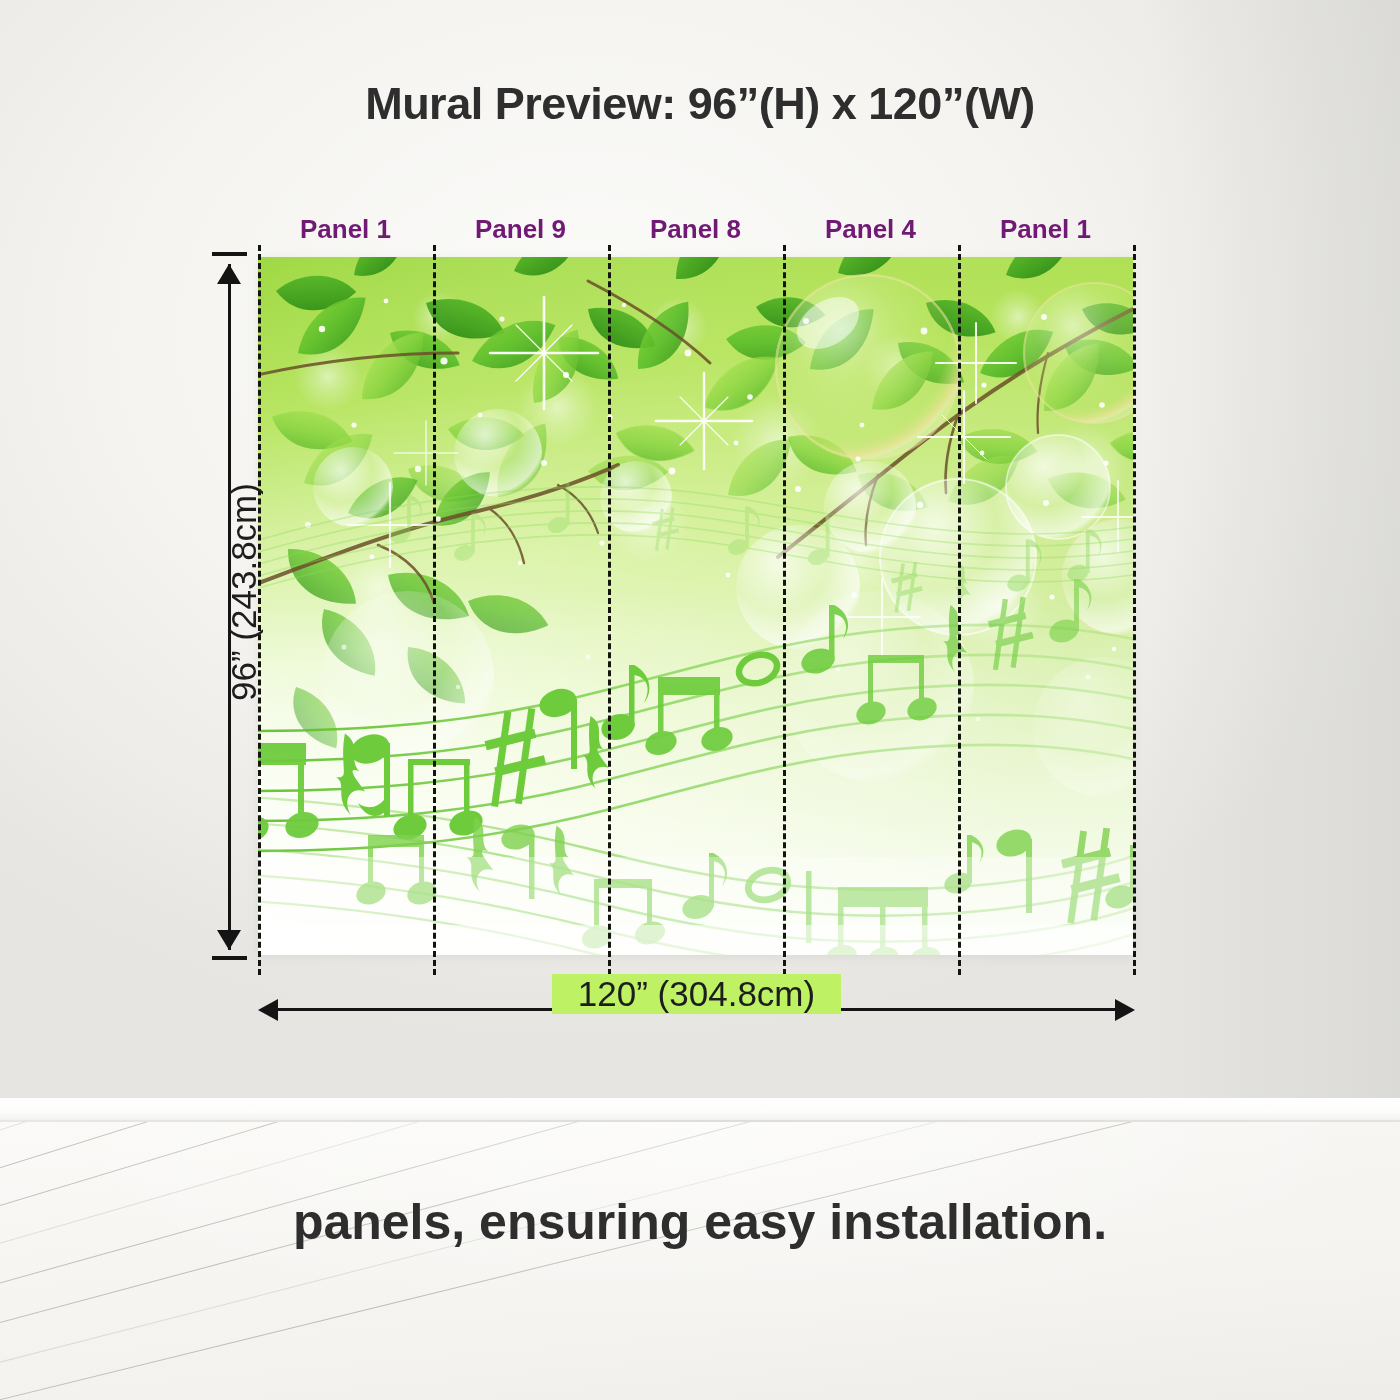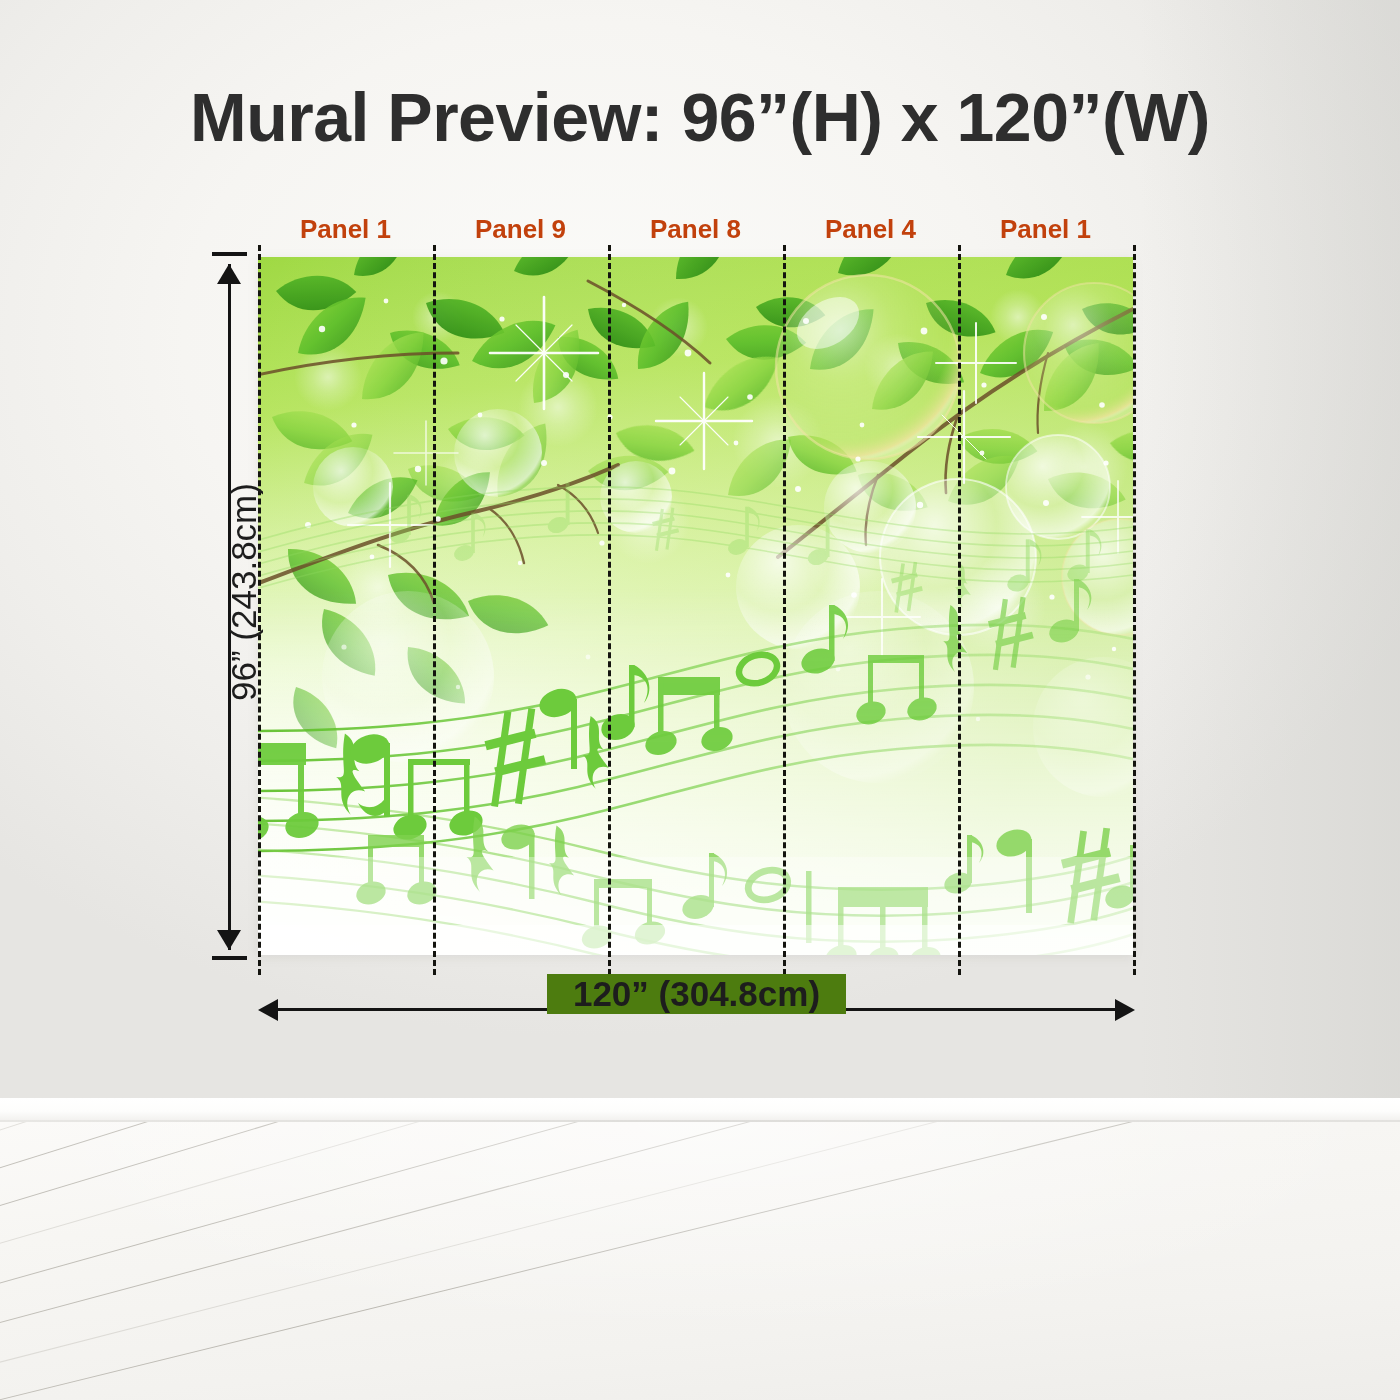--- a/index.html
+++ b/index.html
@@ -44,38 +44,38 @@
   }
   .plank.soft{opacity:.45;}
   #floor-vignette{
     position:absolute;left:0;top:0;width:1400px;height:278px;
     background:radial-gradient(ellipse 1000px 300px at 50% 0%, rgba(255,255,255,.55) 0%, rgba(255,255,255,0) 70%);
   }
 
   
   #title{
     position:absolute;left:0;top:78px;width:1400px;text-align:center;
-    font-size:68px;font-weight:bold;color:#2e2e2e;letter-spacing:-.5px;
+    font-size:45px;font-weight:bold;color:#2e2e2e;letter-spacing:-.5px;
     white-space:nowrap;
   }
 
   
   #mural-wrap{position:absolute;left:258px;top:257px;width:875px;height:698px;}
   #mural{position:absolute;left:0;top:0;width:875px;height:698px;overflow:hidden;
          box-shadow:0 2px 10px rgba(120,120,115,.13);}
   #mural svg{display:block;}
 
   
   .vdash{
     position:absolute;top:245px;width:0;height:730px;
     border-left:3px dashed #14140f;
   }
   .panel-label{
     position:absolute;top:214px;width:175px;text-align:center;
-    font-size:26px;font-weight:bold;color:#c2410c;
+    font-size:26px;font-weight:bold;color:#701a75;
   }
 
   
   #v-dim{position:absolute;left:206px;top:252px;width:46px;height:710px;}
   #v-line{position:absolute;left:22px;top:12px;width:3px;height:686px;background:#141414;}
   .v-cap{position:absolute;left:6px;width:35px;height:4px;background:#141414;}
   .v-arrow{position:absolute;left:11px;width:0;height:0;border-left:12px solid transparent;border-right:12px solid transparent;}
   #v-arrow-top{top:12px;border-bottom:20px solid #141414;}
   #v-arrow-bot{top:678px;border-top:20px solid #141414;}
   #v-label{
@@ -86,22 +86,22 @@
 
   #h-dim{position:absolute;left:258px;top:990px;width:877px;height:40px;}
   #h-line{position:absolute;left:14px;top:18px;width:849px;height:3px;background:#141414;}
   .h-arrow{position:absolute;top:9px;width:0;height:0;border-top:11px solid transparent;border-bottom:11px solid transparent;}
   #h-arrow-l{left:0;border-right:20px solid #141414;}
   #h-arrow-r{right:0;border-left:20px solid #141414;}
   #h-label-box{
     position:absolute;left:0;top:-16px;width:877px;text-align:center;
   }
   #h-label{
-    display:inline-block;background:#4d7c0f;padding:0 26px;
-    font-size:35px;color:#1d1d1d;white-space:nowrap;font-weight:bold;
+    display:inline-block;background:#bef264;padding:0 26px;
+    font-size:35px;color:#1d1d1d;white-space:nowrap;
   }
 
   
   #caption{
     position:absolute;left:0;top:1192px;width:1400px;text-align:center;
     font-size:50px;font-weight:bold;color:#2e2e2e;line-height:1.22;
   }
   .accent{color:#a8553a;}
 </style>
 </head>
@@ -637,13 +637,14 @@
 <div id="h-dim">
   <div id="h-line"></div>
   <div class="h-arrow" id="h-arrow-l"></div>
   <div class="h-arrow" id="h-arrow-r"></div>
   <div id="h-label-box">
     <span id="h-label">120” (304.8cm)</span>
   </div>
 </div>
 
 <div id="caption">
+  <div>panels, ensuring easy installation.</div>
 </div>
 
 </body></html>

